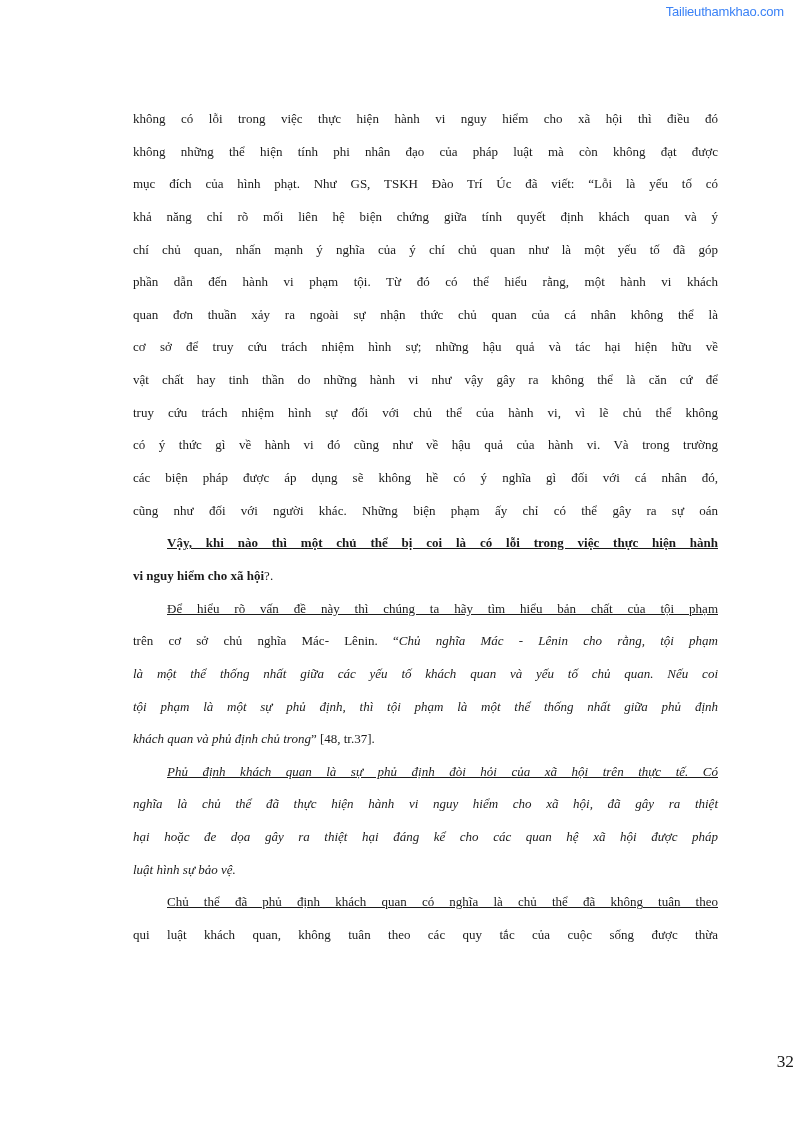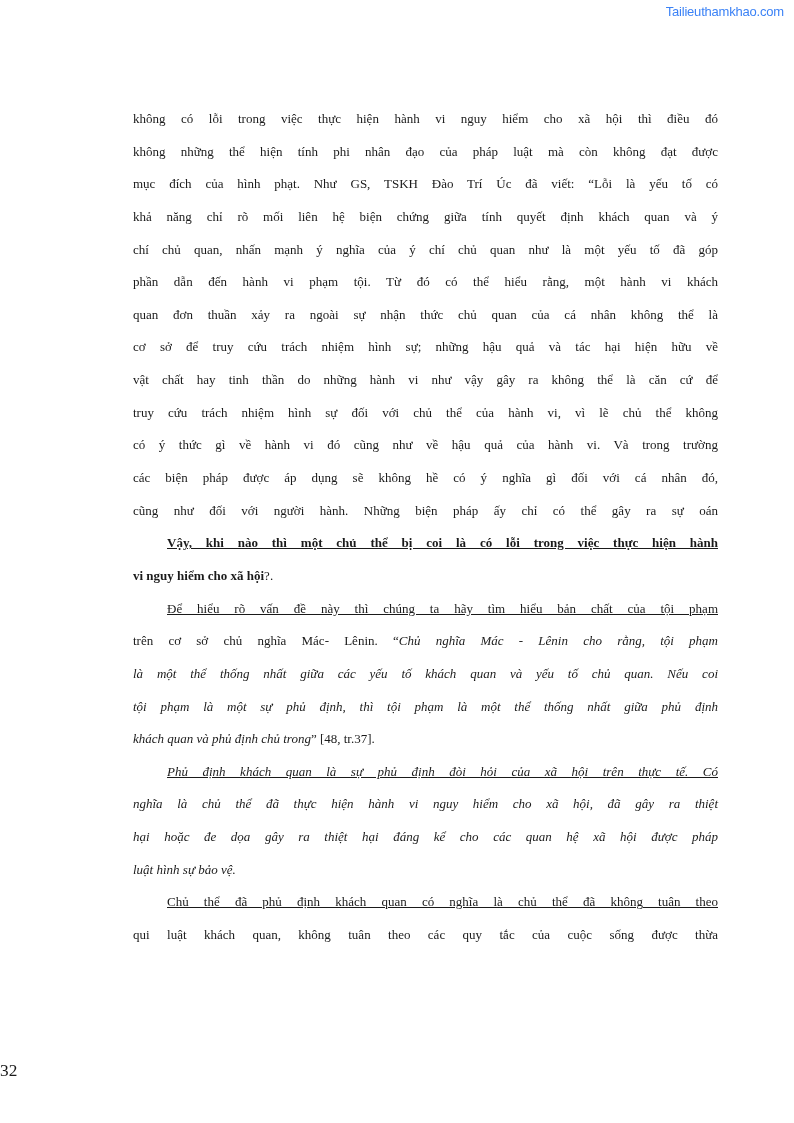--- a/index.html
+++ b/index.html
@@ -7,22 +7,22 @@
          font-family: "Liberation Serif", "DejaVu Serif", serif; color: #1a1a1a; }
   .watermark { position: absolute; top: 4px; right: 10px; font-family: "Liberation Sans", "DejaVu Sans", sans-serif;
                font-size: 13px; color: #3b82f6; letter-spacing: -0.2px; }
   .page { position: absolute; left: 133px; top: 103px; width: 585px; }
   .line { height: 32.65px; line-height: 32.65px; font-size: 13px; white-space: nowrap;
           text-align: justify; text-align-last: justify; }
   .line.last { text-align-last: left; }
   .indent { padding-left: 34px; text-decoration: underline; }
   .b { font-weight: bold; }
   .i { font-style: italic; }
-  .page-number { position: absolute; top: 1052px; left: 0; width: 100%; text-align: left;
-                 font-size: 17.3px; margin-top: 9px; }
+  .page-number { position: absolute; top: 1052px; left: 0; width: 100%; text-align: right;
+                 font-size: 17.3px; }
 </style>
 </head>
 <body>
 
 <div class="watermark">Tailieuthamkhao.com</div>
 
 <div class="page">
 
   <div>
     <div class="line">không có lỗi trong việc thực hiện hành vi nguy hiểm cho xã hội thì điều đó</div>
@@ -30,21 +30,21 @@
     <div class="line">mục đích của hình phạt. Như GS, TSKH Đào Trí Úc đã viết: “Lỗi là yếu tố có</div>
     <div class="line">khả năng chỉ rõ mối liên hệ biện chứng giữa tính quyết định khách quan và ý</div>
     <div class="line">chí chủ quan, nhấn mạnh ý nghĩa của ý chí chủ quan như là một yếu tố đã góp</div>
     <div class="line">phần dẫn đến hành vi phạm tội. Từ đó có thể hiểu rằng, một hành vi khách</div>
     <div class="line">quan đơn thuần xảy ra ngoài sự nhận thức chủ quan của cá nhân không thể là</div>
     <div class="line">cơ sở để truy cứu trách nhiệm hình sự; những hậu quả và tác hại hiện hữu về</div>
     <div class="line">vật chất hay tinh thần do những hành vi như vậy gây ra không thể là căn cứ để</div>
     <div class="line">truy cứu trách nhiệm hình sự đối với chủ thể của hành vi, vì lẽ chủ thể không</div>
     <div class="line">có ý thức gì về hành vi đó cũng như về hậu quả của hành vi. Và trong trường</div>
     <div class="line">các biện pháp được áp dụng sẽ không hề có ý nghĩa gì đối với cá nhân đó,</div>
-    <div class="line">cũng như đối với người hành. Những biện pháp ấy chỉ có thể gây ra sự oán</div>
+    <div class="line">cũng như đối với người khác. Những biện phạm ấy chỉ có thể gây ra sự oán</div>
   </div>
 
   <div>
     <div class="line indent b">Vậy, khi nào thì một chủ thể bị coi là có lỗi trong việc thực hiện hành</div>
     <div class="line last"><span class="b">vi nguy hiểm cho xã hội</span><span>?.</span></div>
   </div>
 
   <div>
     <div class="line indent">Để hiểu rõ vấn đề này thì chúng ta hãy tìm hiểu bản chất của tội phạm</div>
     <div class="line"><span>trên cơ sở chủ nghĩa Mác- Lênin. “</span><span class="i">Chủ nghĩa Mác - Lênin cho rằng, tội phạm</span></div>

